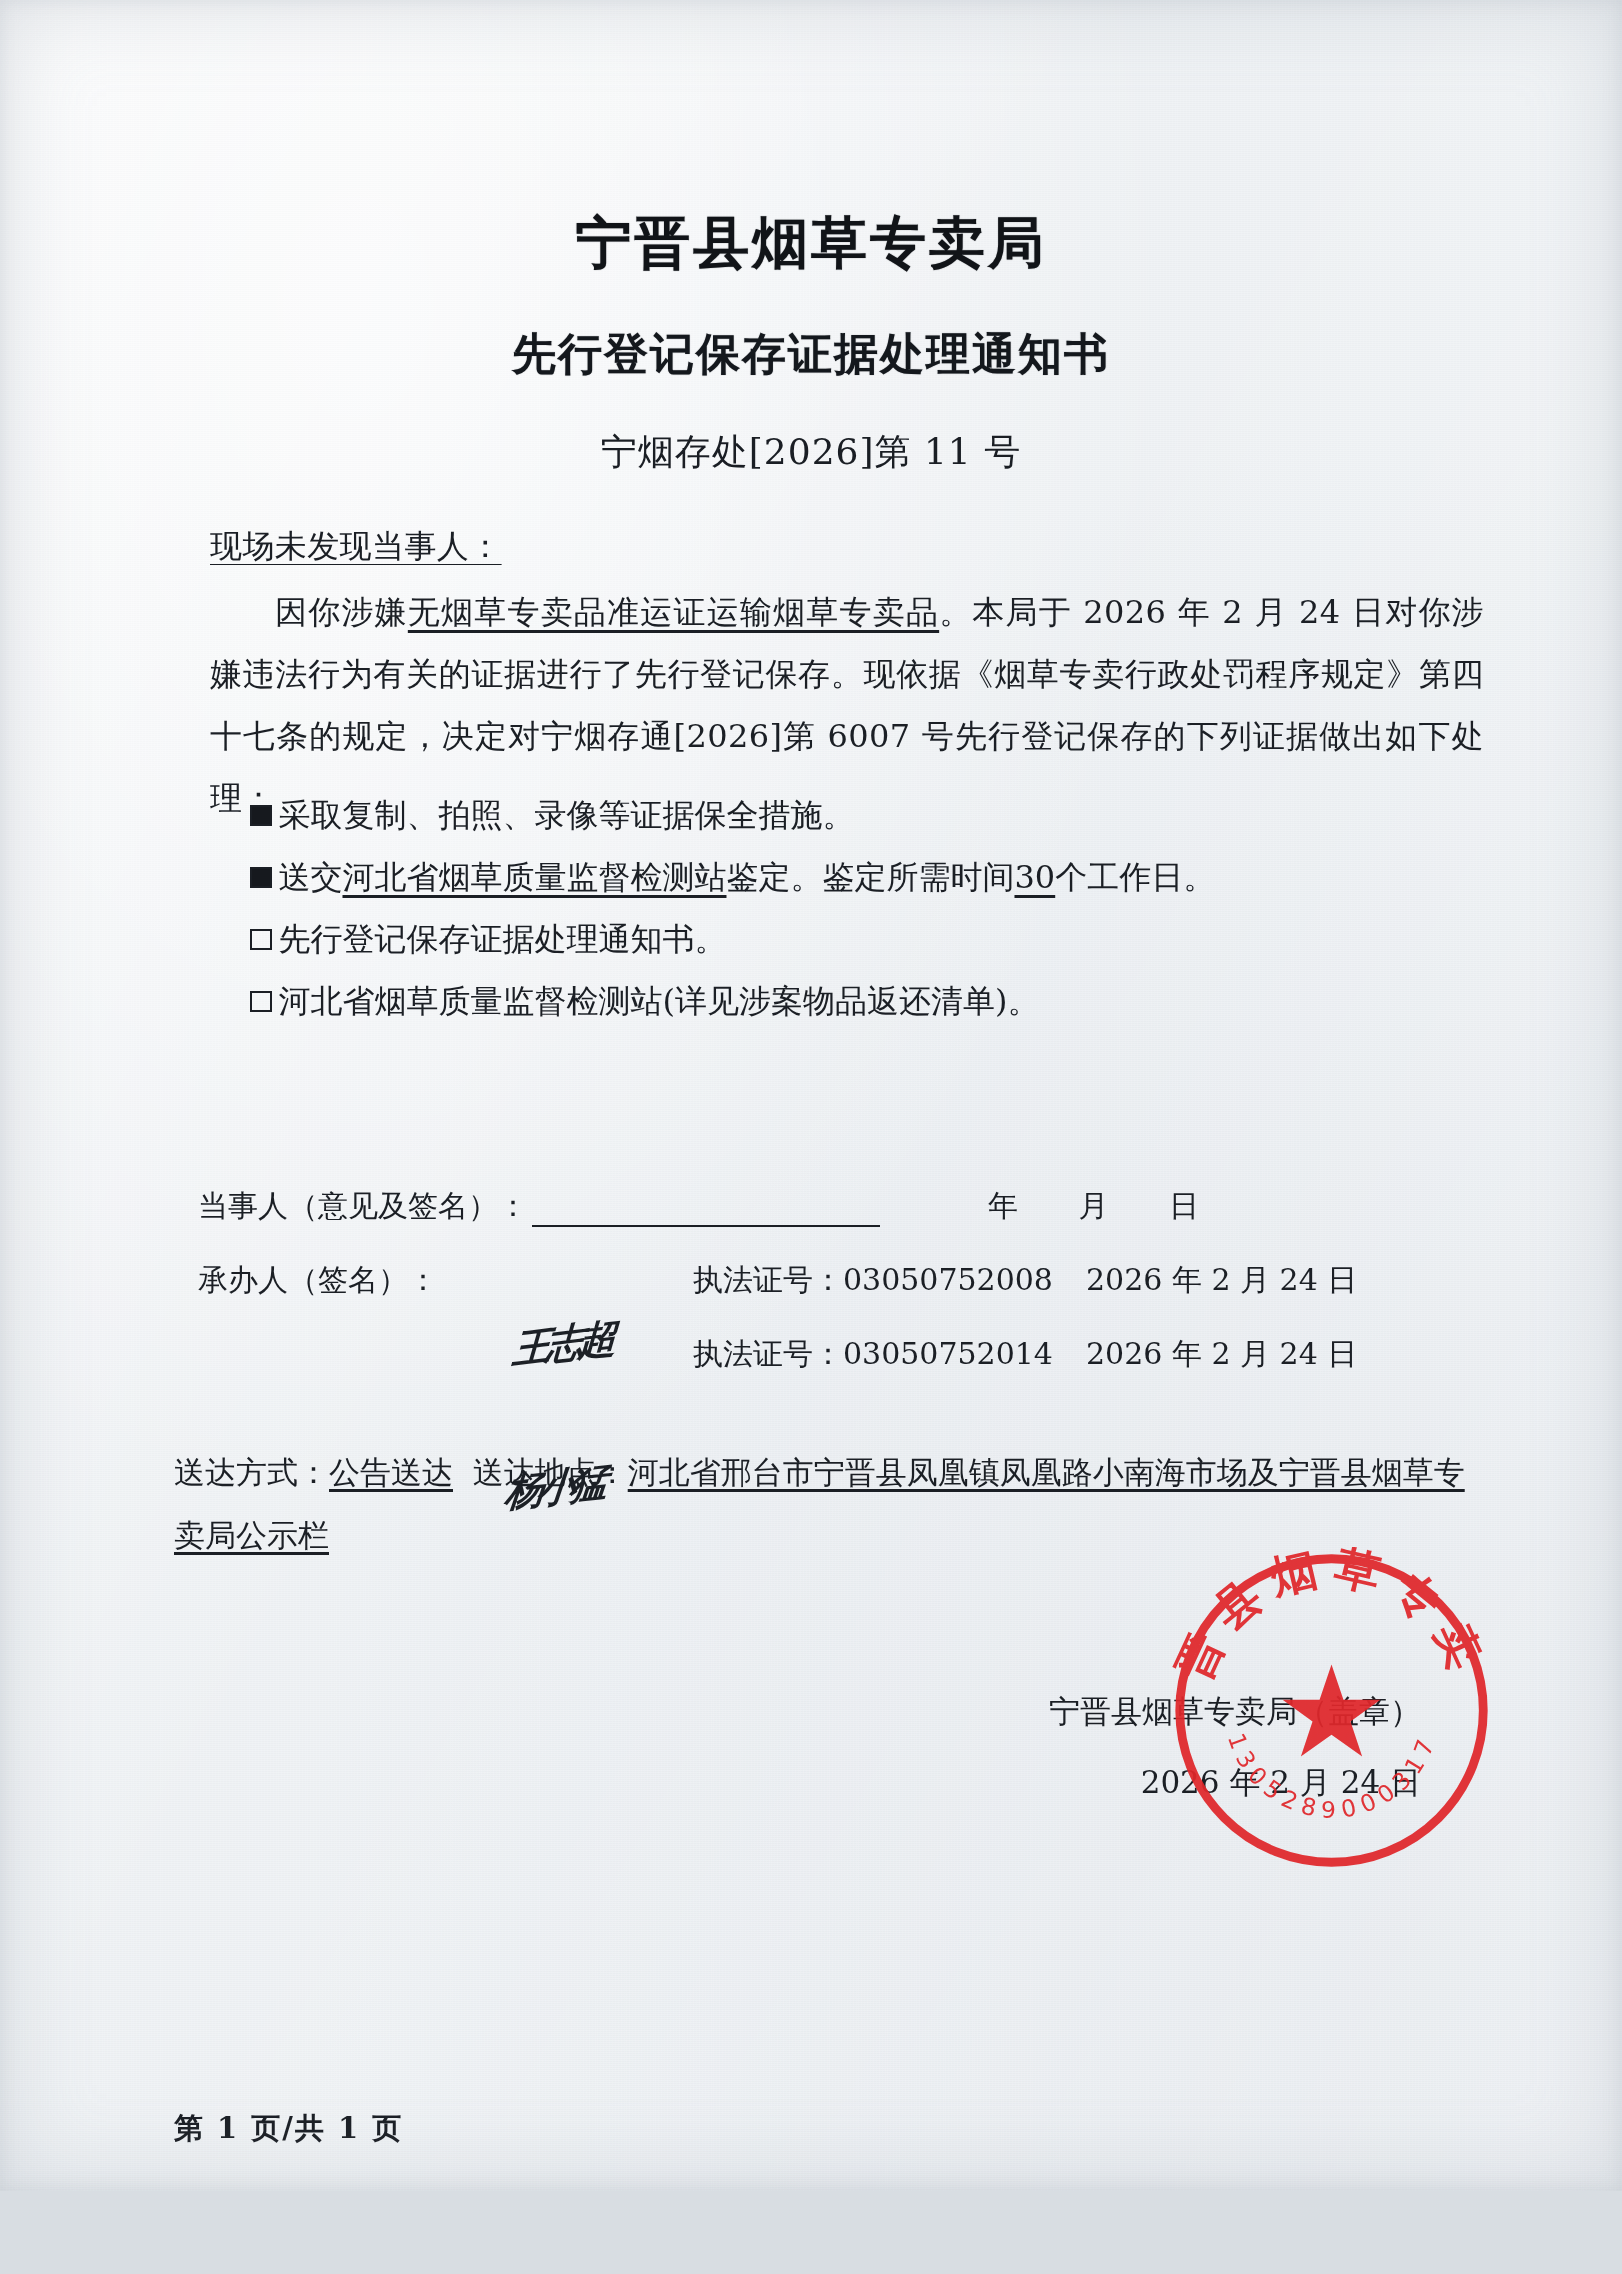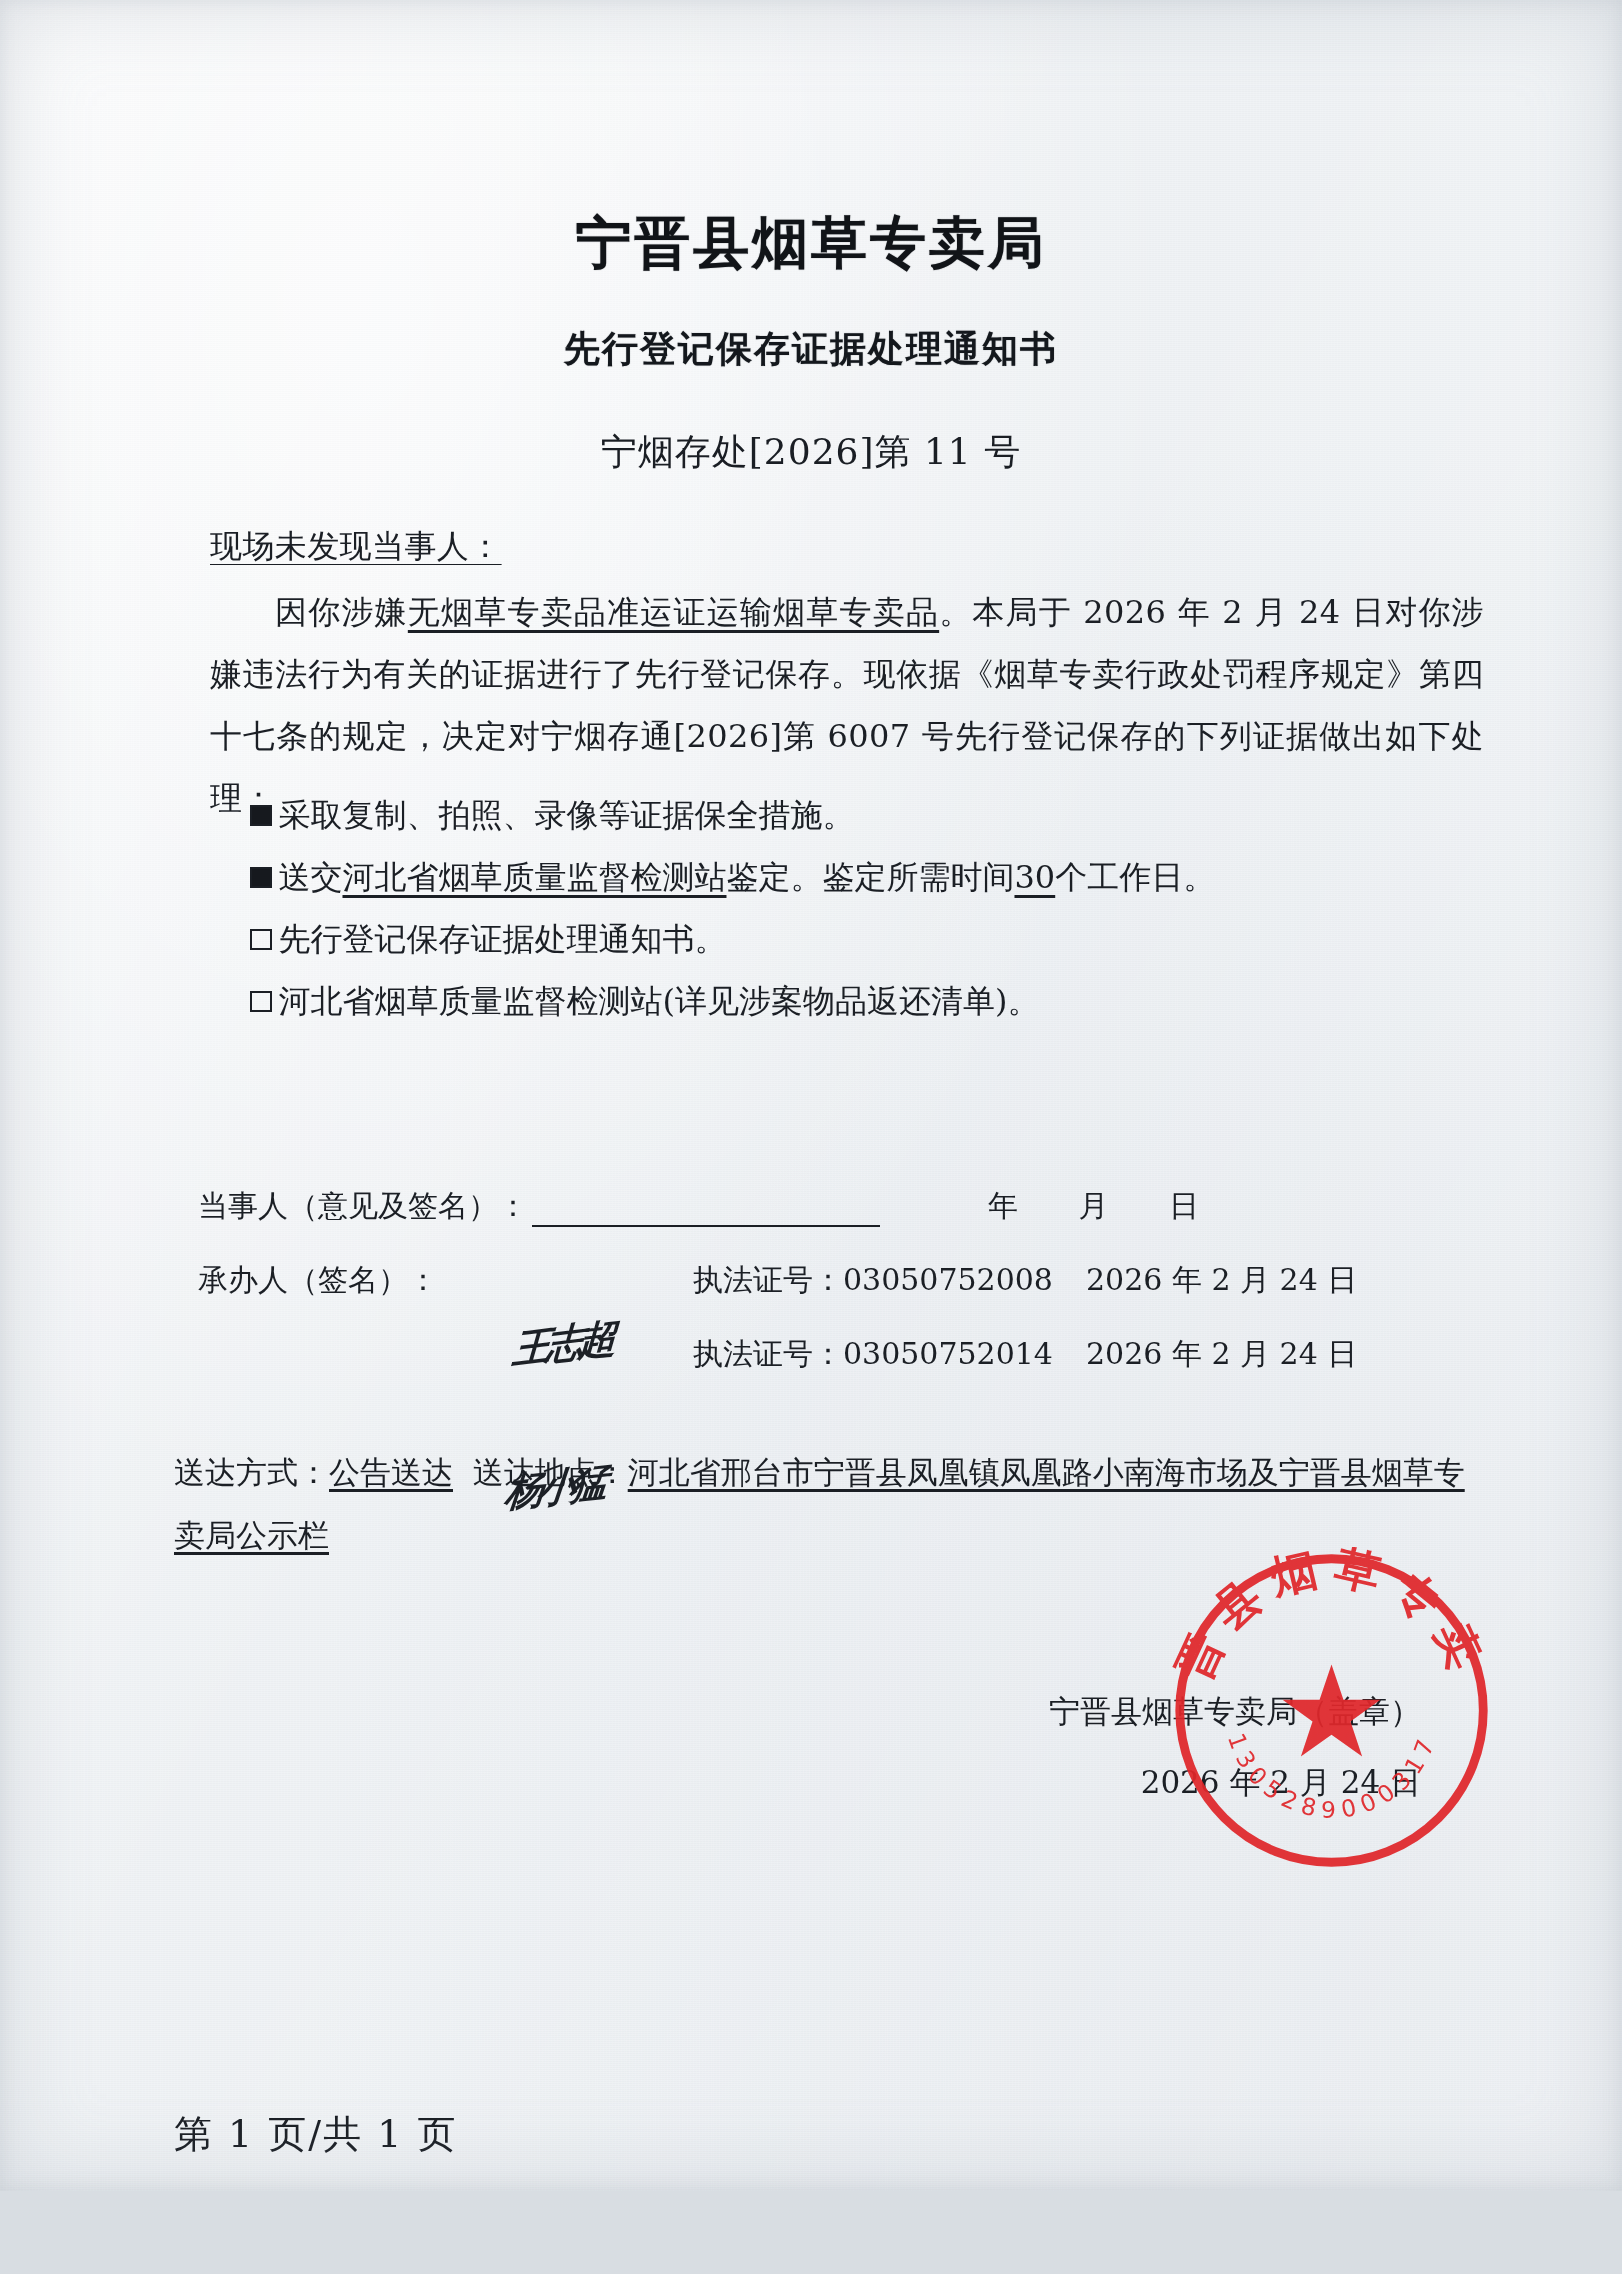--- a/index.html
+++ b/index.html
@@ -58,21 +58,21 @@
     color: #111418;
     text-shadow: 0 0 1.1px rgba(20,24,30,0.55);
   }
   .doc-title {
     position: absolute;
     left: 0; right: 0;
     top: 325px;
     text-align: center;
     font-family: "DejaVu Sans", "Liberation Sans", sans-serif;
     font-weight: bold;
-    font-size: 36px;
+    font-size: 44px;
     letter-spacing: 2px;
     color: #14181d;
     text-shadow: 0 0 1px rgba(20,24,30,0.5);
   }
   .doc-number {
     position: absolute;
     left: 0; right: 0;
     top: 428px;
     text-align: center;
     font-size: 36px;
@@ -218,23 +218,24 @@
     pointer-events: none;
     opacity: 0.93;
   }
   .seal svg { display: block; }
 
   
   .footer {
     position: absolute;
     left: 174px;
     top: 2109px;
-    font-size: 38px;
+    font-size: 29px;
     color: #1b1f25;
     letter-spacing: 2px;
+    font-weight: bold;
   }
 </style>
 </head>
 <body>
 
 <div class="page">
   <div class="paper-grain"></div>
 
   <div class="content">
 

